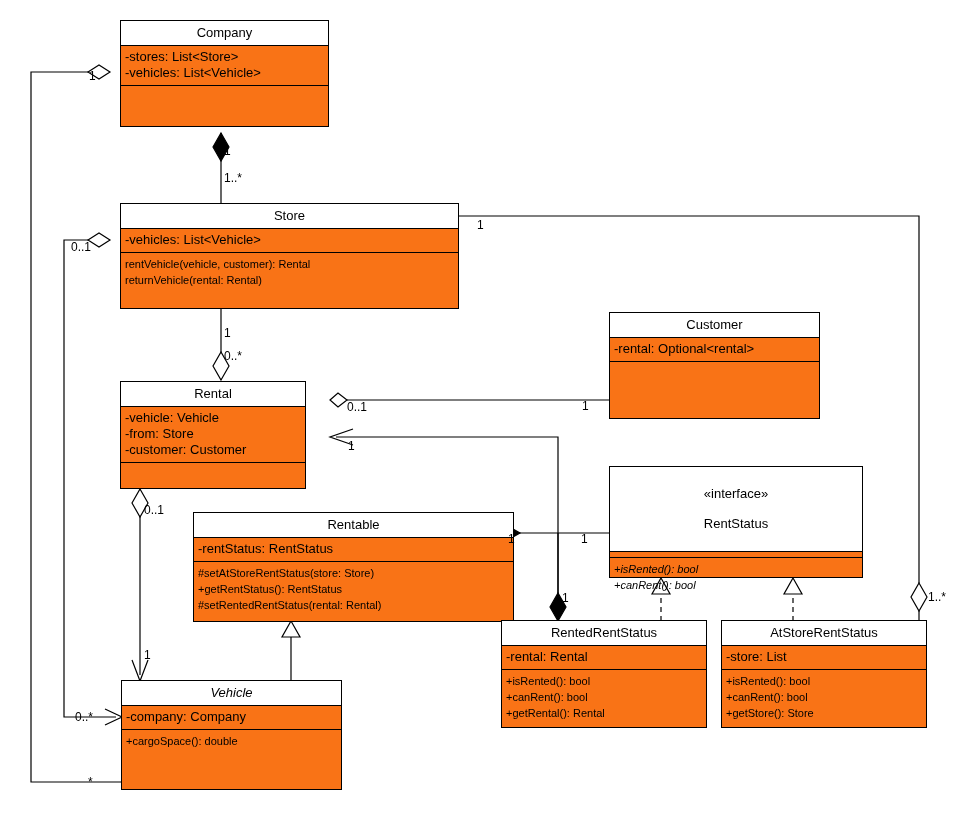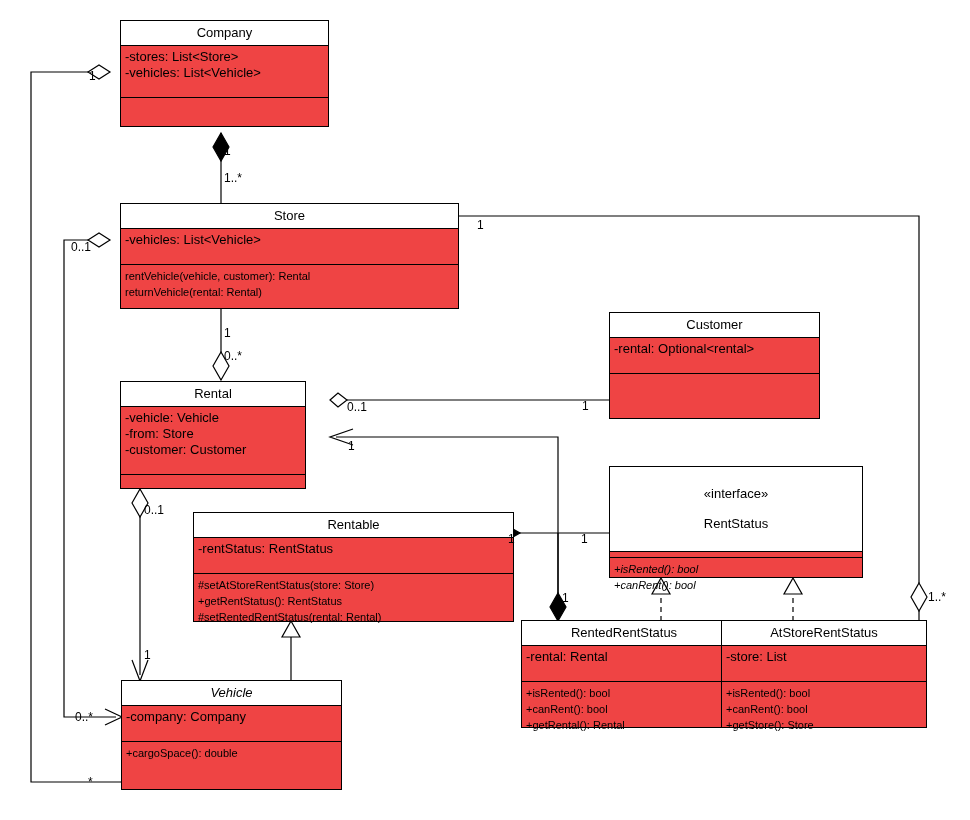--- a/index.html
+++ b/index.html
@@ -1,23 +1,23 @@
 <!DOCTYPE html>
 <html><head>
 <meta charset="utf-8">
 <style>
   html,body{margin:0;padding:0;background:#ffffff;}
   body{width:970px;height:820px;position:relative;overflow:hidden;
        font-family:"Liberation Sans", sans-serif;color:#000;}
   #diagram{position:absolute;left:0;top:0;width:970px;height:820px;}
-  .uml-class{position:absolute;border:1px solid #000;background:#ef4444;box-sizing:border-box;}
+  .uml-class{position:absolute;border:1px solid #000;background:#f97316;box-sizing:border-box;}
   .cls-title{text-align:center;padding:4px 4px 5px 4px;font-size:13px;line-height:15px;
              border-bottom:1px solid #000;background:#fff;white-space:pre-line;}
   .cls-title.abstract{font-style:italic;}
-  .cls-attrs{padding:3px 4px 16px 4px;font-size:13px;line-height:16px;border-bottom:1px solid #000;}
+  .cls-attrs{padding:3px 4px 4px 4px;font-size:13px;line-height:16px;border-bottom:1px solid #000;}
   .cls-attrs.empty{padding:0;height:5px;}
   .cls-methods{padding:3px 4px 4px 4px;font-size:11px;line-height:16px;}
   .cls-methods.italic{font-style:italic;}
   .row{white-space:pre;}
   .edge-label{position:absolute;font-size:12px;line-height:13px;white-space:nowrap;background:transparent;}
   svg{position:absolute;left:0;top:0;width:970px;height:820px;overflow:visible;}
 </style>
 </head>
 <body>
 
@@ -165,21 +165,21 @@
     <div class="cls-attrs">
       <div class="row">-rentStatus: RentStatus</div>
     </div>
     <div class="cls-methods">
       <div class="row">#setAtStoreRentStatus(store: Store)</div>
       <div class="row">+getRentStatus(): RentStatus</div>
       <div class="row">#setRentedRentStatus(rental: Rental)</div>
     </div>
   </div>
 
-  <div class="uml-class" style="left:501px;top:620px;width:206px;height:108px;margin-left:20px;">
+  <div class="uml-class" style="left:501px;top:620px;width:206px;height:108px;">
     <div class="cls-title">RentedRentStatus</div>
     <div class="cls-attrs">
       <div class="row">-rental: Rental</div>
     </div>
     <div class="cls-methods">
       <div class="row">+isRented(): bool</div>
       <div class="row">+canRent(): bool</div>
       <div class="row">+getRental(): Rental</div>
     </div>
   </div>

